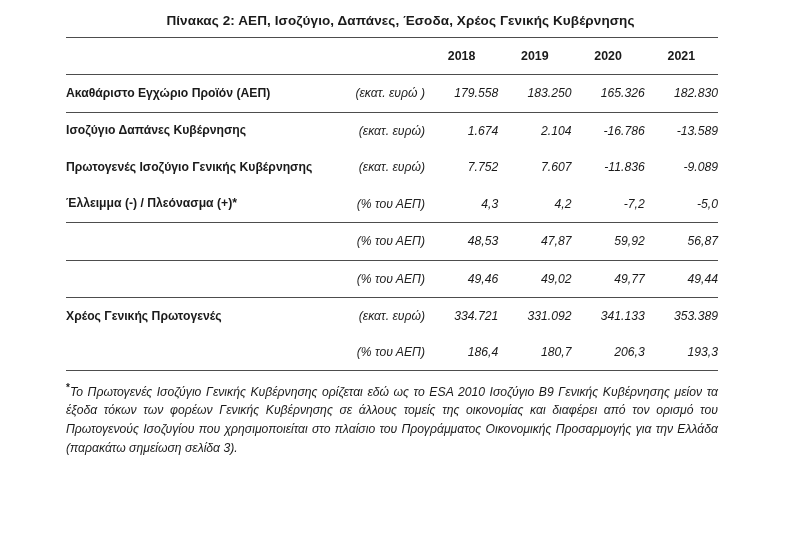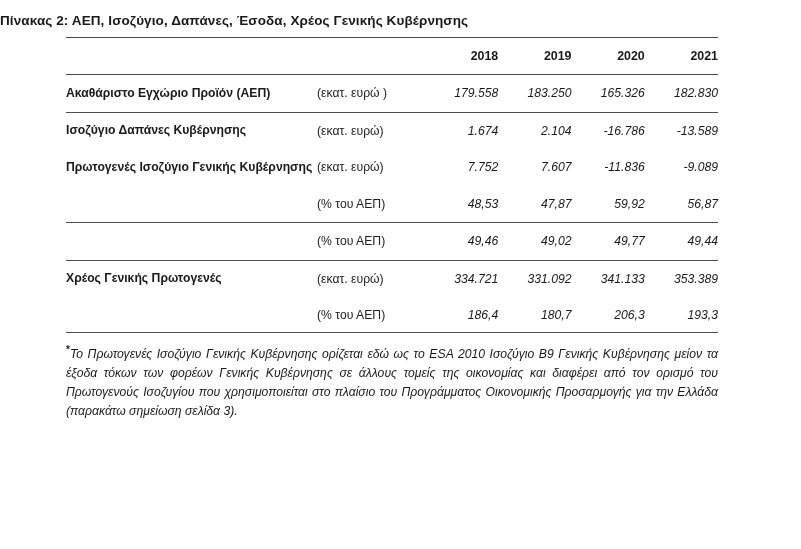--- a/index.html
+++ b/index.html
@@ -15,20 +15,21 @@
     overflow: hidden;
   }
   .page {
     position: relative;
     width: 801px;
     height: 549px;
     box-sizing: border-box;
     padding: 0;
   }
   .title {
+    text-align: center;
     font-size: 13.5px;
     font-weight: bold;
     color: #1a1a1a;
     padding-top: 13px;
     padding-bottom: 0;
     letter-spacing: 0.1px;
   }
   .table-wrap {
     margin: 9px 83px 0 66px;
   }
@@ -55,34 +56,35 @@
   tr.rule-top > td, tr.rule-top > th { border-top: 1.3px solid #4d4d4d; }
   tr.rule-bot > td, tr.rule-bot > th { border-bottom: 1.3px solid #4d4d4d; }
 
   .cell-label {
     font-weight: bold;
     text-align: left;
     padding: 0 10px 0 12px;
     line-height: 1.25;
   }
   .cell-unit {
+    text-align: right;
     font-weight: normal;
     padding: 0 12px 0 8px;
     color: #222;
     white-space: pre;
+    font-style: italic;
   }
   .cell-num {
     text-align: right;
     padding: 0 11px 0 6px;
     font-weight: normal;
     white-space: nowrap;
     font-style: italic;
   }
   th.cell-year {
-    text-align: right;
     font-weight: bold;
     padding: 0 11px 0 6px;
     font-size: 12.4px;
   }
   tr.r-head td, tr.r-head th { height: 36px; }
   tr.r-data td { height: 36.5px; }
   tr.r-data.tight td { height: 35px; }
 
   .footnote {
     margin: 9px 83px 0 66px;
@@ -150,20 +152,28 @@
 
         <tr class="r-data">
           <td class="cell-label v-left">Πρωτογενές Ισοζύγιο  Γενικής Κυβέρνησης</td>
           <td class="cell-unit v-right">(εκατ. ευρώ)</td>
           <td class="cell-num">7.752</td>
           <td class="cell-num">7.607</td>
           <td class="cell-num">-11.836</td>
           <td class="cell-num">-9.089</td>
         </tr>
 
+        <tr class="r-data rule-bot">
+          <td class="cell-label v-left">Έλλειμμα (-) / Πλεόνασμα (+)*</td>
+          <td class="cell-unit v-right">(% του ΑΕΠ)</td>
+          <td class="cell-num">4,3</td>
+          <td class="cell-num">4,2</td>
+          <td class="cell-num">-7,2</td>
+          <td class="cell-num">-5,0</td>
+        </tr>
 
 
         <tr class="r-data rule-bot">
           <td class="cell-label v-left"></td>
           <td class="cell-unit v-right">(% του ΑΕΠ)</td>
           <td class="cell-num">48,53</td>
           <td class="cell-num">47,87</td>
           <td class="cell-num">59,92</td>
           <td class="cell-num">56,87</td>
         </tr>

